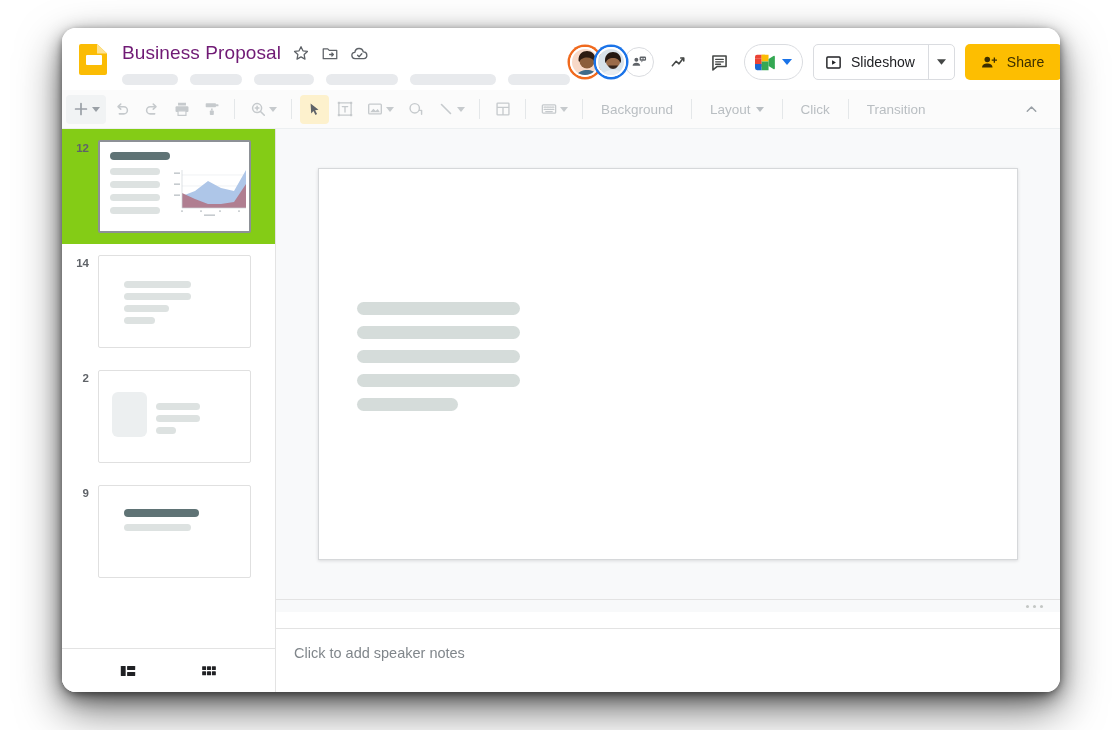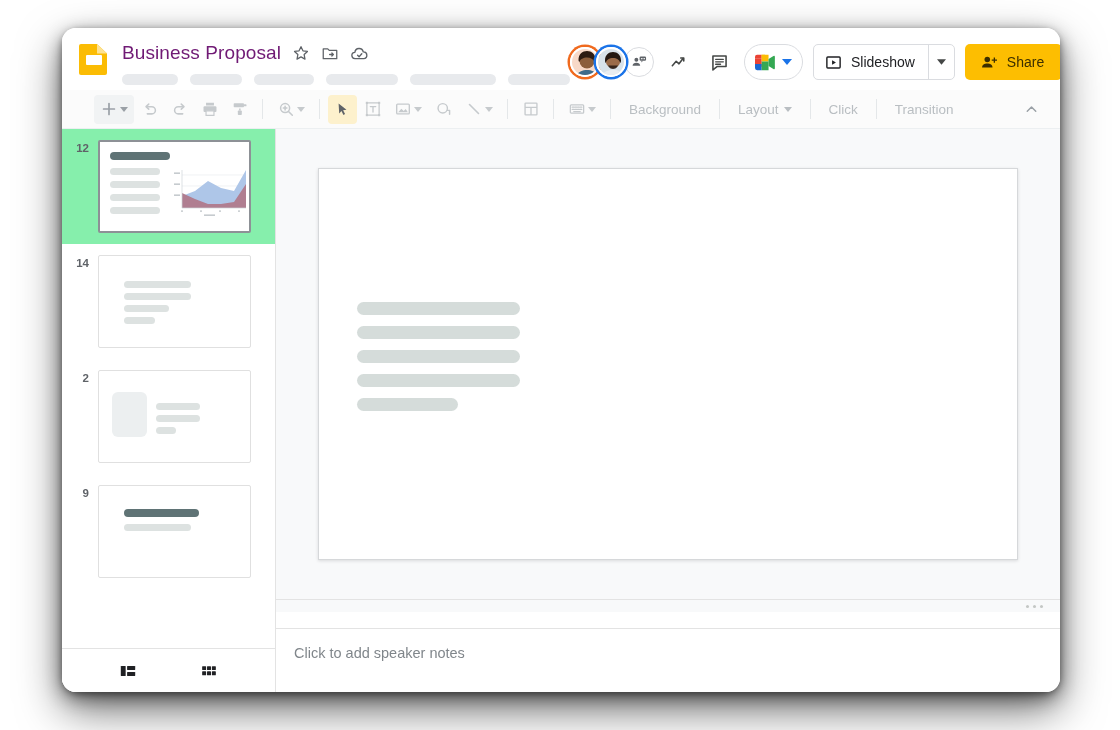--- a/index.html
+++ b/index.html
@@ -108,21 +108,21 @@
     height: 36px; padding: 0 18px 0 15px;
     background: #fdbe01; border: none; border-radius: 5px;
     color: #3c2f00; font-size: 14px; cursor: pointer;
     font-family: "Liberation Sans", sans-serif;
   }
 
   
   .toolbar {
     height: 39px; flex: none;
     display: flex; align-items: center;
-    padding: 0 14px 0 32px;
+    padding: 0 14px 0 4px;
     background: #fbfbfb;
     border-bottom: 1px solid #eceff1;
     gap: 1px;
   }
   .tb {
     height: 29px; min-width: 29px;
     display: flex; align-items: center; justify-content: center;
     border-radius: 4px; color: #c6cacd; cursor: pointer;
     padding: 0 3px;
   }
@@ -146,21 +146,21 @@
     border-right: 1px solid #e3e3e3;
     display: flex; flex-direction: column;
     min-height: 0;
   }
   .strip-scroll { flex: 1 1 auto; overflow: hidden; padding-top: 0; }
   .slide-row {
     display: flex; align-items: flex-start;
     padding: 11px 14px 11px 8px;
     cursor: pointer;
   }
-  .slide-row.selected { background: #86efac; }
+  .slide-row.selected { background: #84cc16; }
   .slide-num {
     width: 28px; flex: none; text-align: right; padding-right: 9px;
     font-size: 11.5px; color: #5f6368; font-weight: bold; line-height: 14px;
     padding-top: 1px;
   }
   .thumb {
     width: 153px; height: 93px; flex: none;
     background: #fff; border: 1px solid #e0e0e0; border-radius: 2px;
     position: relative; overflow: hidden;
   }

